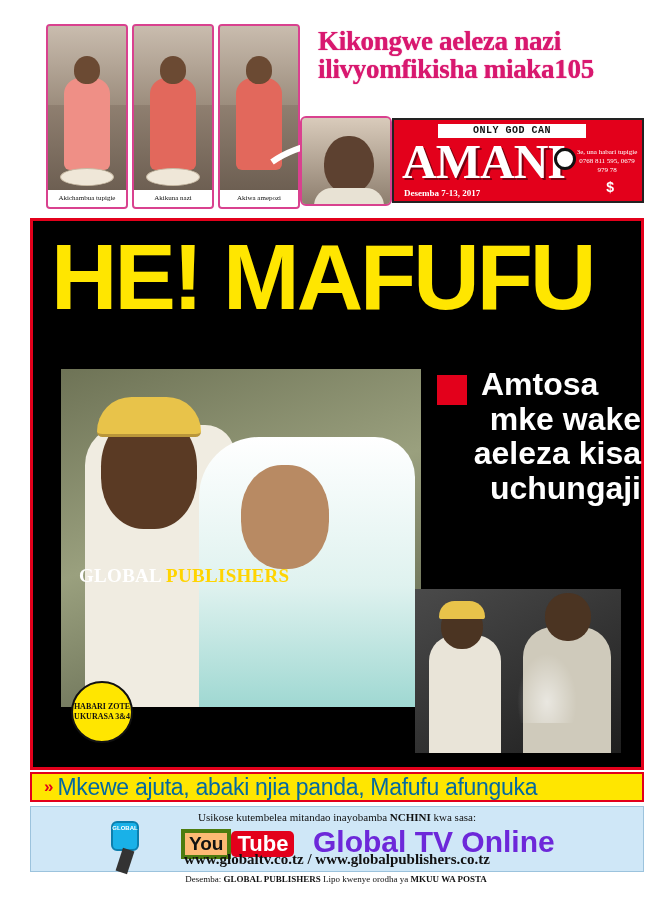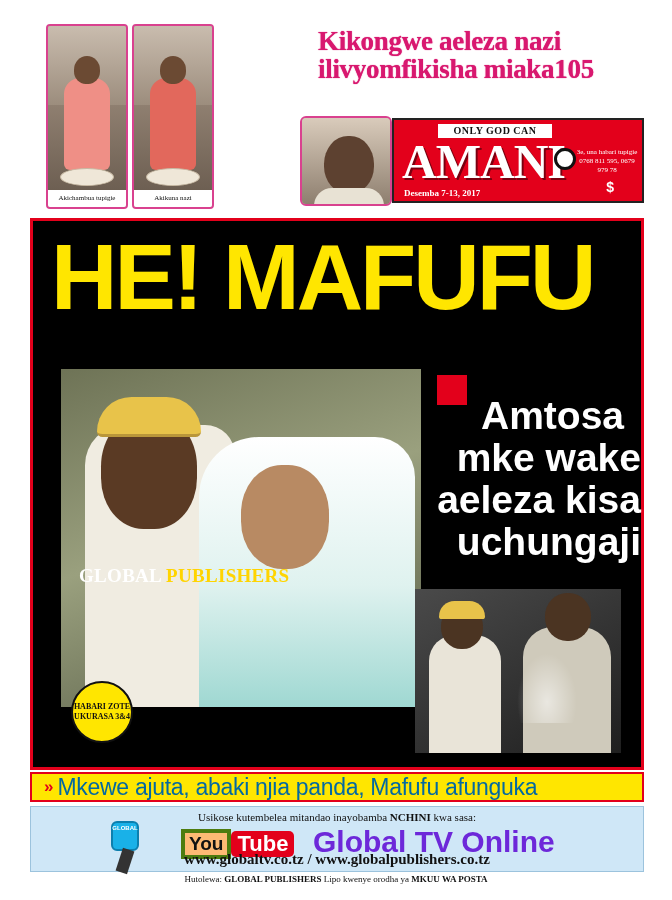--- a/index.html
+++ b/index.html
@@ -117,29 +117,29 @@
     position: absolute;
     left: 392px; top: 118px;
     width: 252px; height: 85px;
     background: #e3001b;
     border: 2px solid #222;
     overflow: hidden;
   }
   .masthead .ribbon {
     position: absolute;
     left: 44px; top: 4px;
-    width: 114px; height: 14px;
+    width: 148px; height: 14px;
     background: #ffffff;
     color: #111;
     font-size: 10px;
     font-weight: bold;
     text-align: center;
     line-height: 14px;
     letter-spacing: 0.5px;
-    font-family: Liberation Serif, serif;
+    font-family: Liberation Mono, monospace;
   }
   .masthead .brand {
     position: absolute;
     left: 8px; top: 14px;
     color: #ffffff;
     font-size: 48px;
     font-weight: bold;
     letter-spacing: -1px;
     font-family: "Liberation Serif", serif;
     text-shadow: 2px 2px 0 #7a0010;
@@ -277,26 +277,25 @@
     width: 30px; height: 30px;
     background: #e3001b;
     margin-top: 6px;
     flex: none;
   }
   .sub-headline {
     position: absolute;
     left: 404px; top: 146px;
     width: 204px;
     color: #ffffff;
-    font-size: 39px;
+    font-size: 32px;
     font-weight: bold;
     line-height: 1.08;
     font-family: "Liberation Sans", sans-serif;
     text-align: right;
-    margin-top: 28px;
   }
   .sub-headline .l1 { padding-left: 44px; text-align: left; }
 
   
   .small-photo {
     position: absolute;
     right: 20px; bottom: 14px;
     width: 206px; height: 164px;
     overflow: hidden;
     background: #3b3b3b;
@@ -492,20 +491,30 @@
           <div class="wall"></div>
           <div class="floor"></div>
           <div class="person red">
             <div class="head"></div>
           </div>
           <div class="basin"></div>
         </div>
         <div class="photo-caption">Akikuna nazi</div>
       </div>
 
+      <div class="photo-card">
+        <div class="pic">
+          <div class="wall"></div>
+          <div class="floor"></div>
+          <div class="person red">
+            <div class="head"></div>
+          </div>
+        </div>
+        <div class="photo-caption">Akiwa amepozi</div>
+      </div>
     </div>
 
     <svg class="arrow-curve" viewBox="0 0 62 54">
       <path d="M4 46 C 18 36, 34 30, 56 26" stroke="#ffffff" stroke-width="6" fill="none"></path>
       <polygon points="56,18 62,27 52,32" fill="#ffffff"></polygon>
     </svg>
     <div style="position:absolute;left:300px;top:116px;width:92px;height:90px;border:2px solid #d9418f;border-radius:6px;overflow:hidden;background:#cbb9a6;">
       <div style="position:absolute;inset:0;background:linear-gradient(180deg,#d9cbbb,#8e7f6f);"></div>
       <div style="position:absolute;left:22px;top:18px;width:50px;height:58px;background:#5d4130;border-radius:48%;"></div>
       <div style="position:absolute;left:12px;top:70px;width:70px;height:24px;background:#e8e2d4;border-radius:18px 18px 0 0;"></div>
@@ -584,16 +593,16 @@
     <div class="yt-badge">
       <span class="yt-you">You</span>
       <span class="yt-tube">Tube</span>
     </div>
 
     <div class="fa-brand">Global TV Online</div>
     <div class="fa-urls">www.globaltv.co.tz / www.globalpublishers.co.tz</div>
   </div>
 
   <div class="legal">
-    <span>Hutolewa: </span><b>GLOBAL PUBLISHERS</b><span> Lipo kwenye orodha ya </span><b>MKUU WA POSTA</b>
+    <span>Desemba: </span><b>GLOBAL PUBLISHERS</b><span> Lipo kwenye orodha ya </span><b>MKUU WA POSTA</b>
   </div>
 
 </div>
 
 </body></html>

